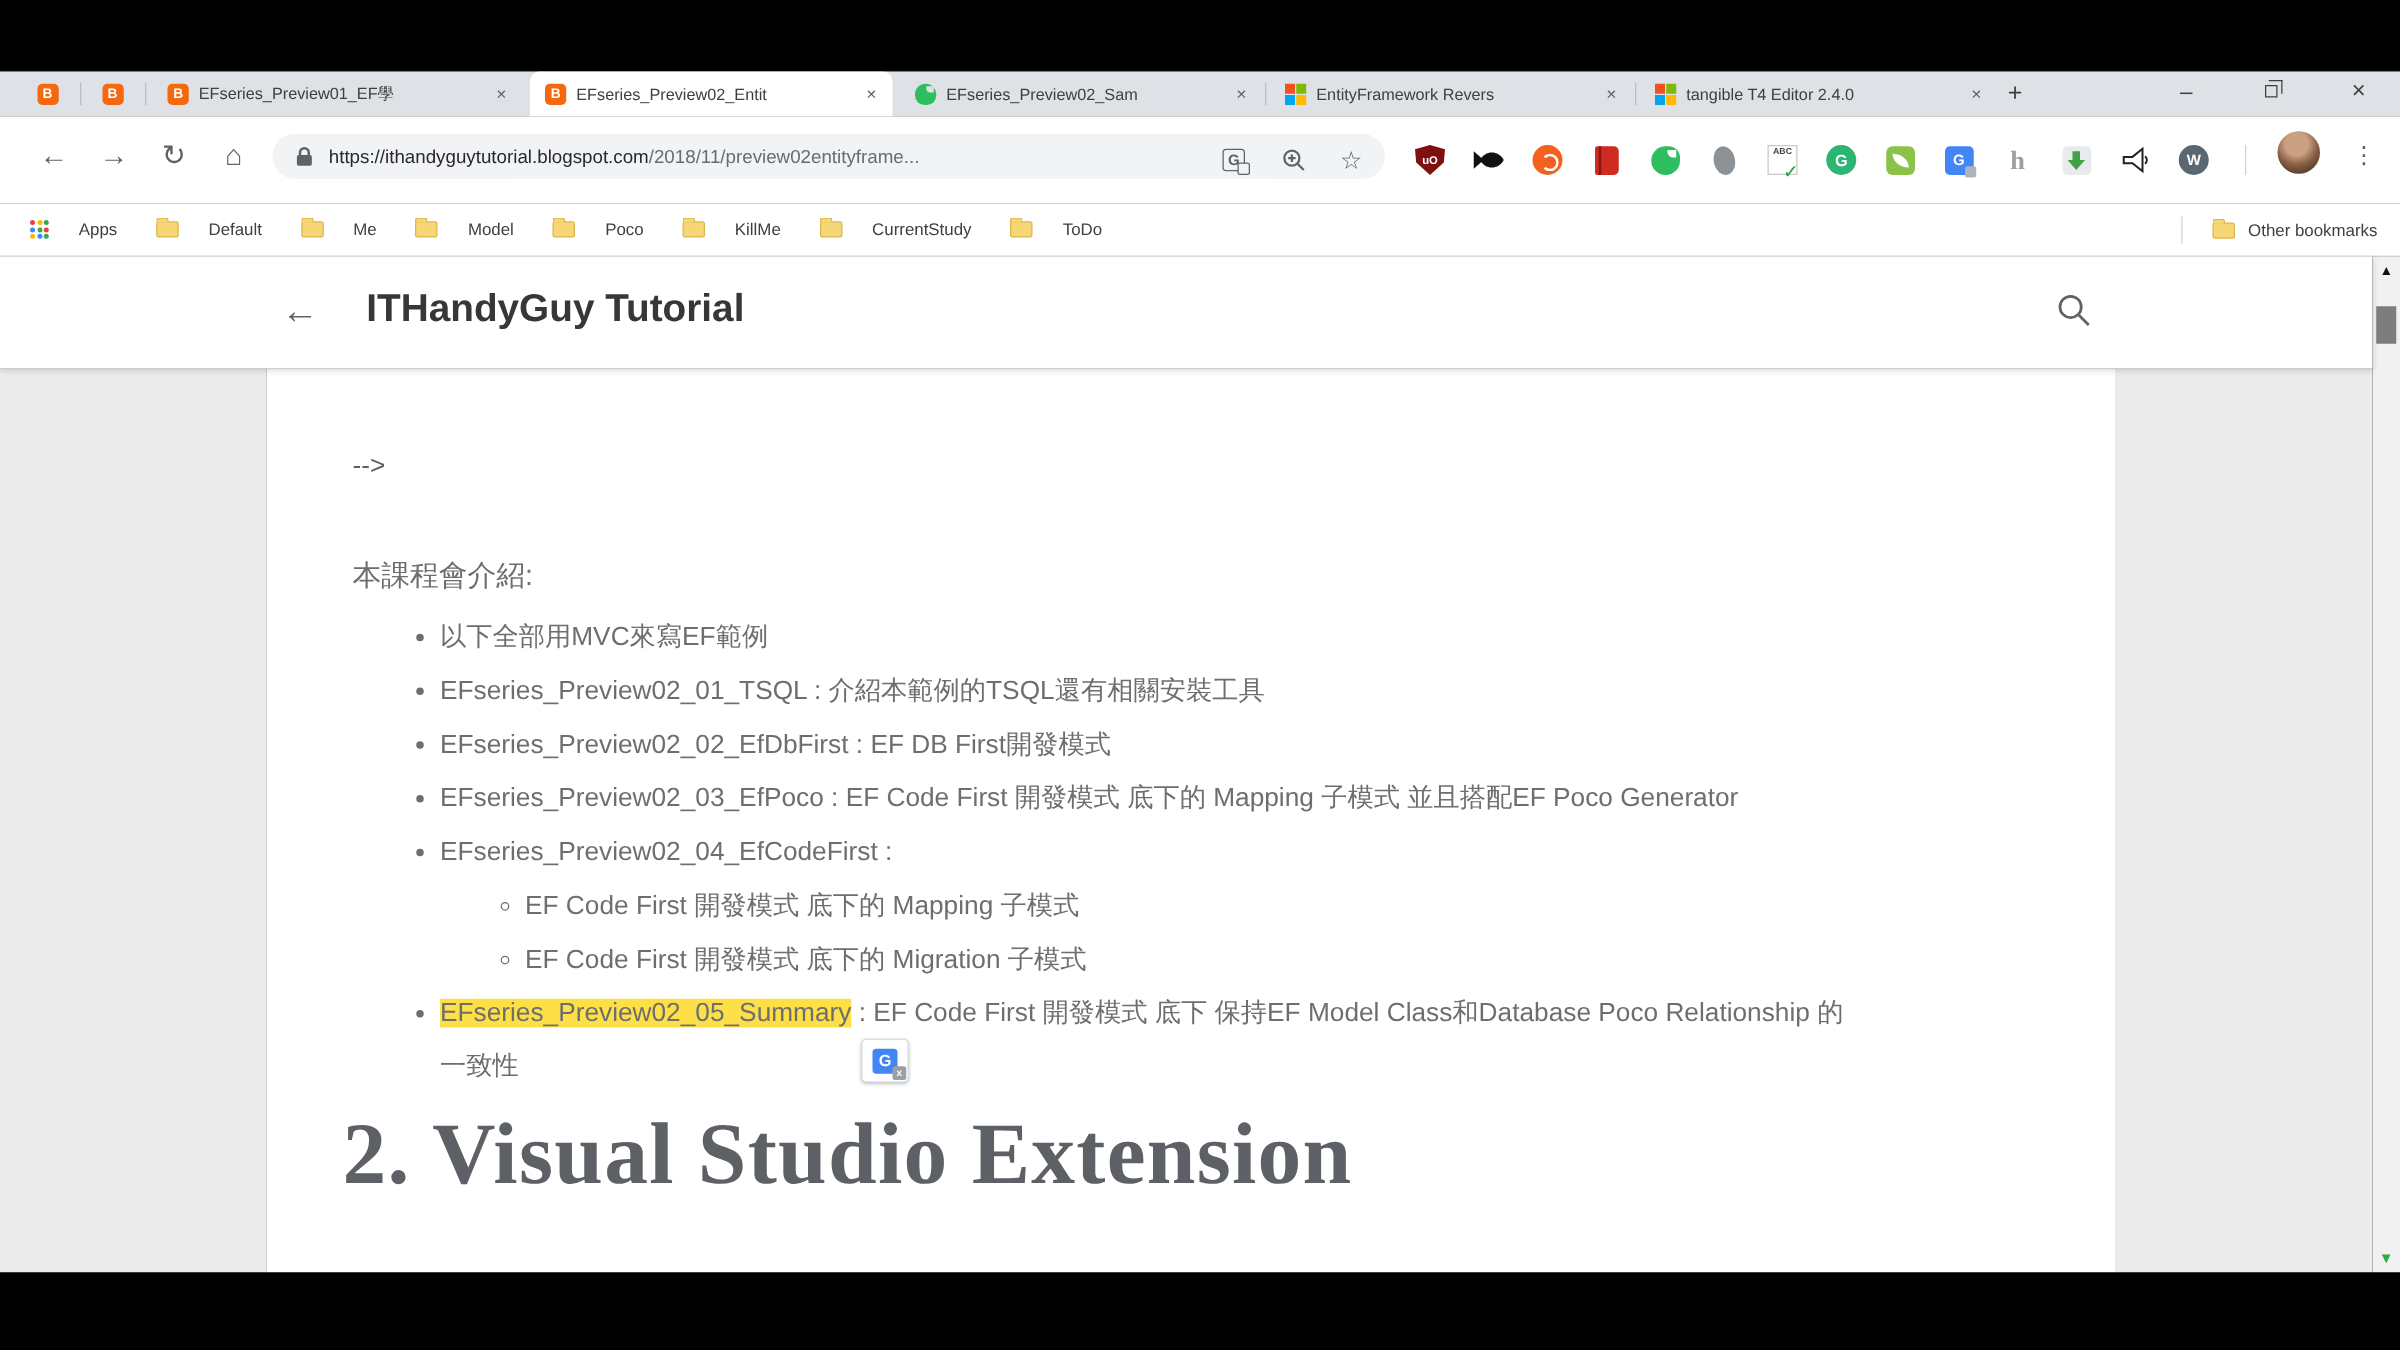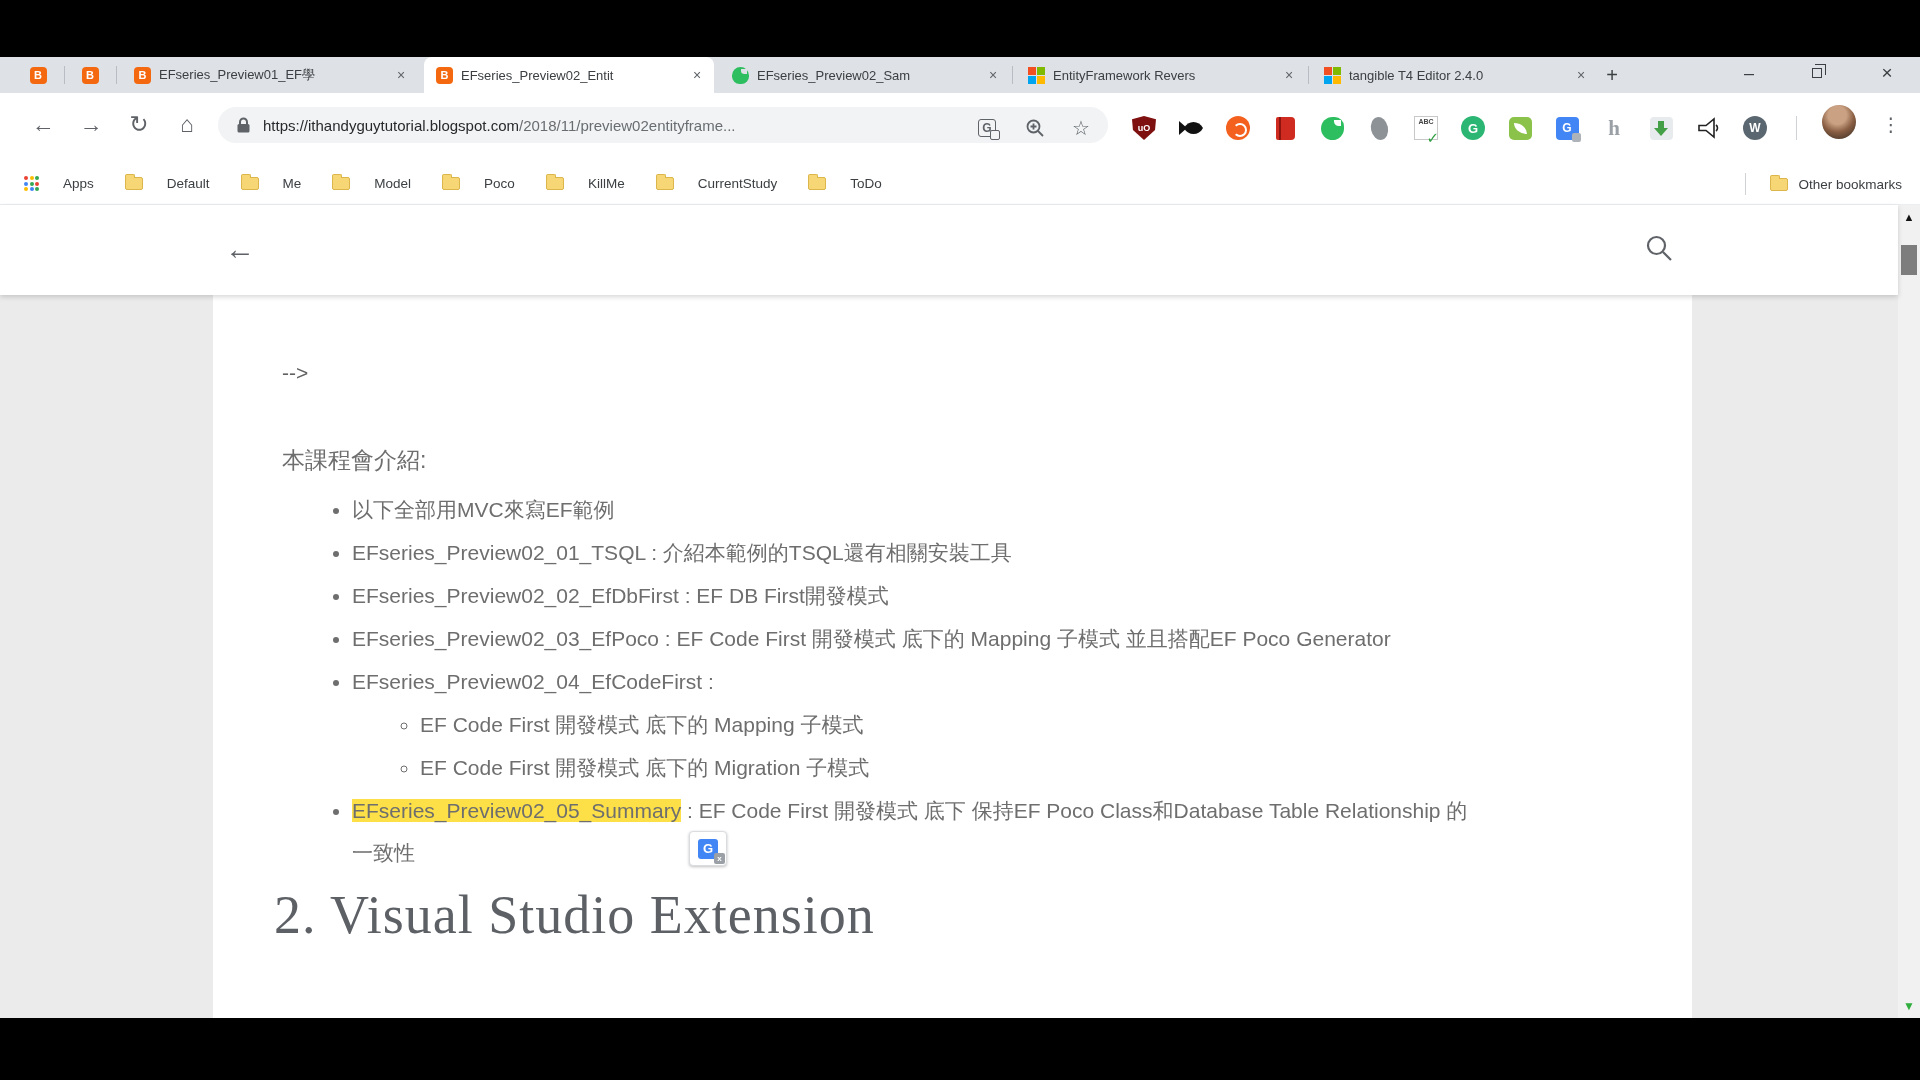--- a/index.html
+++ b/index.html
@@ -135,21 +135,21 @@
   .hl { background:#fde047; }
   .tail { margin-top:18px; }
   #gt-popup { position:absolute; left:476px; top:536px; width:38px; height:35px; background:#fff;
               border:1px solid #dadce0; border-radius:4px; box-shadow:0 1px 3px rgba(0,0,0,.25);
               display:flex; align-items:center; justify-content:center; }
   #gt-popup .g { width:20px; height:20px; background:#4285f4; border-radius:3px; color:#fff; font-size:13px;
               font-weight:bold; display:flex; align-items:center; justify-content:center; position:relative; }
   #gt-popup .g::after { content:"x"; position:absolute; right:-7px; bottom:-5px; width:11px; height:11px;
               background:#9aa0a6; color:#fff; font-size:8px; line-height:11px; text-align:center; border-radius:2px; }
   .section-heading { margin-left:-8px; font-family:"Liberation Serif","DejaVu Serif",serif;
-                     font-size:54px; font-weight:400; color:#5d6166; letter-spacing:1px; }
+                     font-size:70px; font-weight:700; color:#5d6166; letter-spacing:1px; }
 
   
   #scrollbar { left:1898px; top:205px; width:22px; height:813px; background:#f1f1f1; }
   #scroll-up { position:absolute; left:0; top:0; width:22px; height:24px; display:flex; align-items:center;
                justify-content:center; font-size:11px; color:#111; }
   #scroll-thumb { position:absolute; left:3px; top:40px; width:16px; height:30px; background:#7d7d7d; }
   #scroll-down { position:absolute; left:0; bottom:0; width:22px; height:24px; display:flex; align-items:center;
                justify-content:center; font-size:12px; color:#2fae3e; }
   svg { display:block; }
 </style>
@@ -349,20 +349,21 @@
   </div>
 </div>
 <div id="other-bm">
   <span class="sep"></span>
   <span class="folder"></span>
   <span class="bm-label">Other bookmarks</span>
 </div>
 
 <div id="page-header" class="abs">
   <div id="hdr-back">←</div>
+  <div id="hdr-title">ITHandyGuy Tutorial</div>
   <div id="hdr-search">
     <svg width="30" height="30" viewBox="0 0 30 30" fill="none" stroke="#5f6368" stroke-width="2.2">
         <circle cx="12.5" cy="12.5" r="8.5"></circle>
         <path d="M19 19 L27 27"></path>
       </svg>
   </div>
 </div>
 
 <div id="content-bg-left" class="abs"></div>
 <div id="content-bg-right" class="abs"></div>
@@ -377,21 +378,21 @@
     <li>EFseries_Preview02_02_EfDbFirst : EF DB First開發模式</li>
     <li>EFseries_Preview02_03_EfPoco : EF Code First 開發模式 底下的 Mapping 子模式 並且搭配EF Poco Generator</li>
     <li>
       <span>EFseries_Preview02_04_EfCodeFirst :</span>
       <ul class="sub">
         <li>EF Code First 開發模式 底下的 Mapping 子模式</li>
         <li>EF Code First 開發模式 底下的 Migration 子模式</li>
       </ul>
     </li>
     <li>
-      <span class="hl">EFseries_Preview02_05_Summary</span><span> : EF Code First 開發模式 底下 保持EF Poco Class和Database Table Relationship 的</span>
+      <span class="hl">EFseries_Preview02_05_Summary</span><span> : EF Code First 開發模式 底下 保持EF Model Class和Database Poco Relationship 的</span>
       <div class="tail">一致性</div>
     </li>
   </ul>
 
   <div id="gt-popup">
     <span class="g">G</span>
   </div>
 
   <div class="section-heading">2. Visual Studio Extension</div>
 </div>

